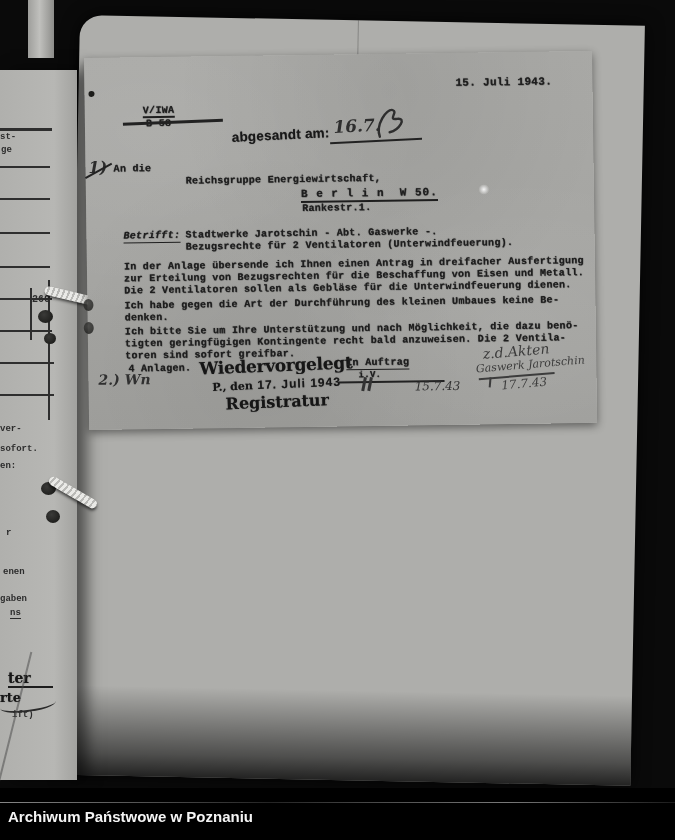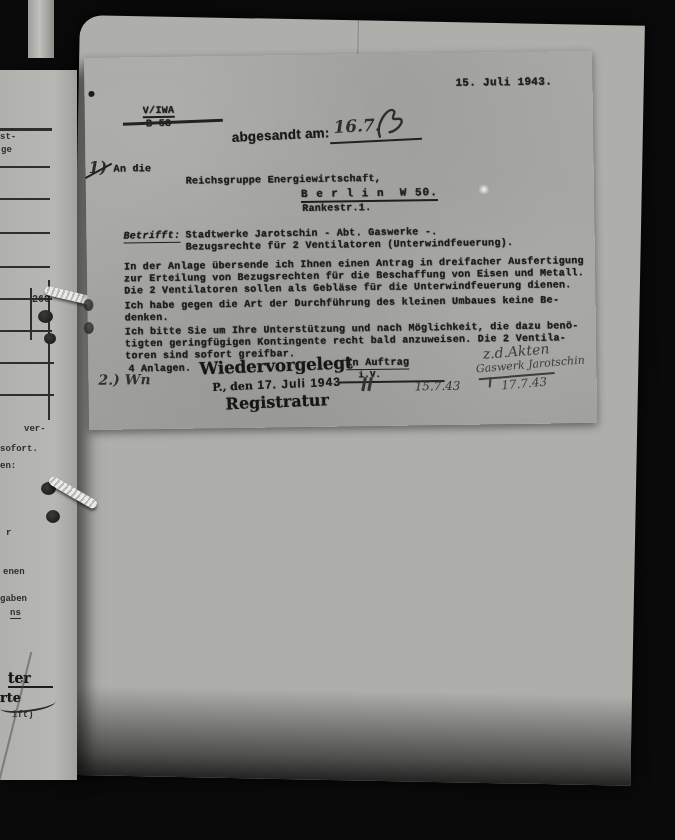--- a/index.html
+++ b/index.html
@@ -80,21 +80,21 @@
     <div class="gridline" style="left:0;top:228px;width:52px;height:2px;"></div>
     <div class="gridline" style="left:0;top:260px;width:52px;height:2px;"></div>
     <div class="gridline" style="left:0;top:292px;width:54px;height:2px;"></div>
     <div class="gridline" style="left:0;top:324px;width:54px;height:2px;"></div>
     <div class="gridline" style="left:30px;top:218px;width:2px;height:52px;"></div>
     <div class="gridline" style="left:48px;top:210px;width:2px;height:140px;"></div>
 
     <span class="frag" style="left:0;top:62px;">st-</span>
     <span class="frag" style="left:1px;top:75px;">ge</span>
     <span class="frag" style="left:32px;top:224px;font-size:10px;">260</span>
-    <span class="frag" style="left:0;top:354px;margin-left:24px;">ver-</span>
+    <span class="frag" style="left:0;top:354px;">ver-</span>
     <span class="frag" style="left:0;top:374px;">sofort.</span>
     <span class="frag" style="left:0;top:391px;text-align:right;">en:</span>
     <span class="frag" style="left:6px;top:458px;">r</span>
     <span class="frag" style="left:3px;top:497px;">enen</span>
     <span class="frag" style="left:0;top:511px;margin-top:13px;">gaben</span>
     <span class="frag" style="left:10px;top:538px;border-bottom:1.5px solid #2c2c2c;">ns</span>
     <span class="stampf" style="left:8px;top:600px;font-size:14px;border-bottom:2px solid #1c1c1c;padding-right:22px;">ter</span>
     <span class="stampf" style="left:0;top:620px;font-size:13px;">rte</span>
     <div style="position:absolute;left:0;top:628px;width:56px;height:12px;border-bottom:2px solid #2a2a2a;border-radius:0 0 60% 40%;transform:rotate(-5deg);"></div>
     <span class="frag" style="left:12px;top:640px;">ift)</span>
@@ -179,14 +179,18 @@
       <div class="inkline" style="left:12px;top:32px;width:2px;height:10px;background:#3c3c3c;transform:rotate(10deg);"></div>
       <span class="hand" style="left:24px;top:34px;font-size:12px;">17.7.43</span>
     </div>
 
     <div class="speck" style="left:4px;top:33px;width:6px;height:6px;"></div>
     <div class="hole" style="left:-4px;top:241px;width:10px;height:12px;opacity:.8;"></div>
     <div class="hole" style="left:-4px;top:264px;width:10px;height:12px;opacity:.8;"></div>
     <div class="glint" style="left:392px;top:132px;width:12px;height:10px;"></div>
   </div>
 
+  <div class="caption-bar">
+    <div class="caption-line"></div>
+    <span class="caption-text">Archiwum Państwowe w Poznaniu</span>
+  </div>
 
 </div>
 
 </body></html>

